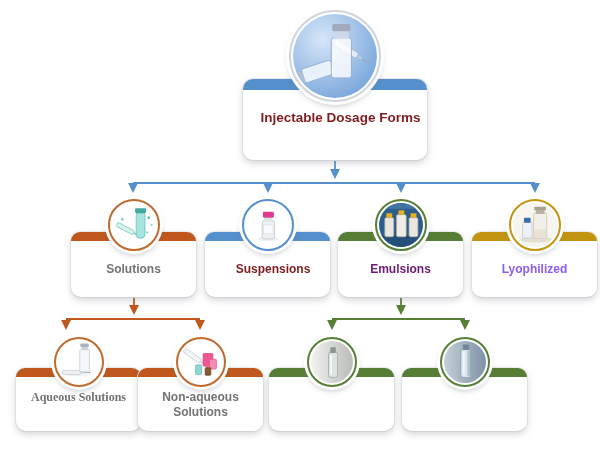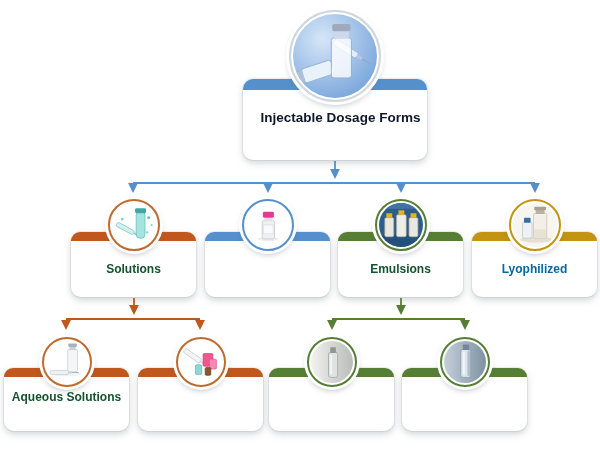--- a/index.html
+++ b/index.html
@@ -32,22 +32,22 @@
   .lvl3  .circle{width:42px;height:42px;top:-31px;}
   .root  .label{margin-top:19px;font-size:13.5px;line-height:18px;}
   .lvl2  .label{margin-top:21px;}
   .lvl3  .label{margin-top:13px;}
   .root{left:243px;top:79px;width:184px;height:81px;}
   .lvl2{top:232px;width:125px;height:65px;}
   .lvl3{top:368px;width:125px;height:63px;}
   
   .bg-blue{background:#5590cd;}   .bg-orange{background:#c0571d;}
   .bg-green{background:#567f35;}  .bg-gold{background:#c29411;}
-  .tx-blue{color:#0f172a;margin-left:11px;}   .tx-orange{color:#14532d;}
-  .tx-green{color:#14532d;}  .tx-gold{color:#0369a1;}
+  .tx-blue{color:#7f1d1d;margin-left:11px;}   .tx-orange{color:#737373;}
+  .tx-green{color:#701a75;}  .tx-gold{color:#8b5cf6;}
   .ring-grey{border-color:#cfd6de;}   .ring-orange{border-color:#bf6a2e;}
   .ring-blue{border-color:#5590cd;}   .ring-green{border-color:#567f35;}
   .ring-gold{border-color:#c3940f;}
 </style>
 </head>
 <body>
 
 <div class="stage">
 
   <svg class="connectors" viewBox="0 0 600 463">
@@ -149,20 +149,21 @@
           <ellipse cx="30" cy="49" rx="14" ry="3" fill="#eceff1"></ellipse>
           <rect x="22" y="24" width="17" height="25" rx="2.5" fill="#eef1f3" stroke="#bac2c7"></rect>
           <rect x="25" y="20" width="11" height="5" fill="#dfe4e7"></rect>
           <rect x="23" y="12" width="15" height="8" rx="2" fill="#e23a92"></rect>
           <rect x="24" y="30" width="13" height="12" fill="#f9fafb" stroke="#d6dbde" stroke-width=".8"></rect>
         </svg>
       </div>
     </div>
     <div class="card">
       <div class="bar bg-blue"></div>
+      <div class="label tx-blue">Suspensions</div>
     </div>
   </div>
 
   <div class="node lvl2" style="left:338px;">
     <div class="circle ring-green">
       <div class="photo">
         <svg viewBox="0 0 60 60">
           <rect width="60" height="60" fill="#2d5e8b"></rect>
           <rect y="44" width="60" height="16" fill="#24507a"></rect>
           <rect width="60" height="8" fill="#3f74a3"></rect>
@@ -195,21 +196,21 @@
           <rect x="15" y="20" width="9" height="7" rx="1" fill="#3c6ea6"></rect>
         </svg>
       </div>
     </div>
     <div class="card">
       <div class="bar bg-gold"></div>
       <div class="label tx-gold">Lyophilized</div>
     </div>
   </div>
 
-  <div class="node lvl3" style="left:4px;">
+  <div class="node lvl3" style="left:16px;font-family:Liberation Serif, serif;">
     <div class="circle ring-orange">
       <div class="photo">
         <svg viewBox="0 0 60 60">
           <rect width="60" height="60" fill="#ffffff"></rect>
           <ellipse cx="30" cy="47" rx="20" ry="3.5" fill="#f1f3f4"></ellipse>
           <rect x="31" y="12" width="14" height="32" rx="2" fill="#f4f6f8" stroke="#c2cad0"></rect>
           <rect x="33.5" y="7" width="9" height="6" fill="#c9d0d6"></rect>
           <rect x="32" y="3.5" width="12" height="5" rx="1" fill="#a9b2ba"></rect>
           <rect x="6" y="42" width="26" height="6" rx="2" fill="#eef1f4" stroke="#c2cad0"></rect>
           <rect x="32" y="43.5" width="5" height="3" fill="#cdd4da"></rect>
@@ -235,20 +236,21 @@
           </g>
           <rect x="33" y="18" width="14" height="18" rx="1.5" fill="#f0578f" stroke="#cf3d74"></rect>
           <rect x="42" y="26" width="10" height="14" rx="1.5" fill="#f78ab1" stroke="#d9578b"></rect>
           <rect x="22" y="34" width="9" height="14" rx="2" fill="#8fd8d2" stroke="#5fb8b1"></rect>
           <rect x="36" y="38" width="8" height="11" rx="1.5" fill="#8a5530" stroke="#6f3f1e"></rect>
         </svg>
       </div>
     </div>
     <div class="card">
       <div class="bar bg-orange"></div>
+      <div class="label tx-orange">Non-aqueous Solutions</div>
     </div>
   </div>
 
   <div class="node lvl3" style="left:269px;">
     <div class="circle ring-green">
       <div class="photo">
         <svg viewBox="0 0 60 60">
           <defs>
               <linearGradient id="gGrey" x1="0" y1="0" x2="1" y2="0">
             <stop offset="0" stop-color="#f2f2f0"></stop>

